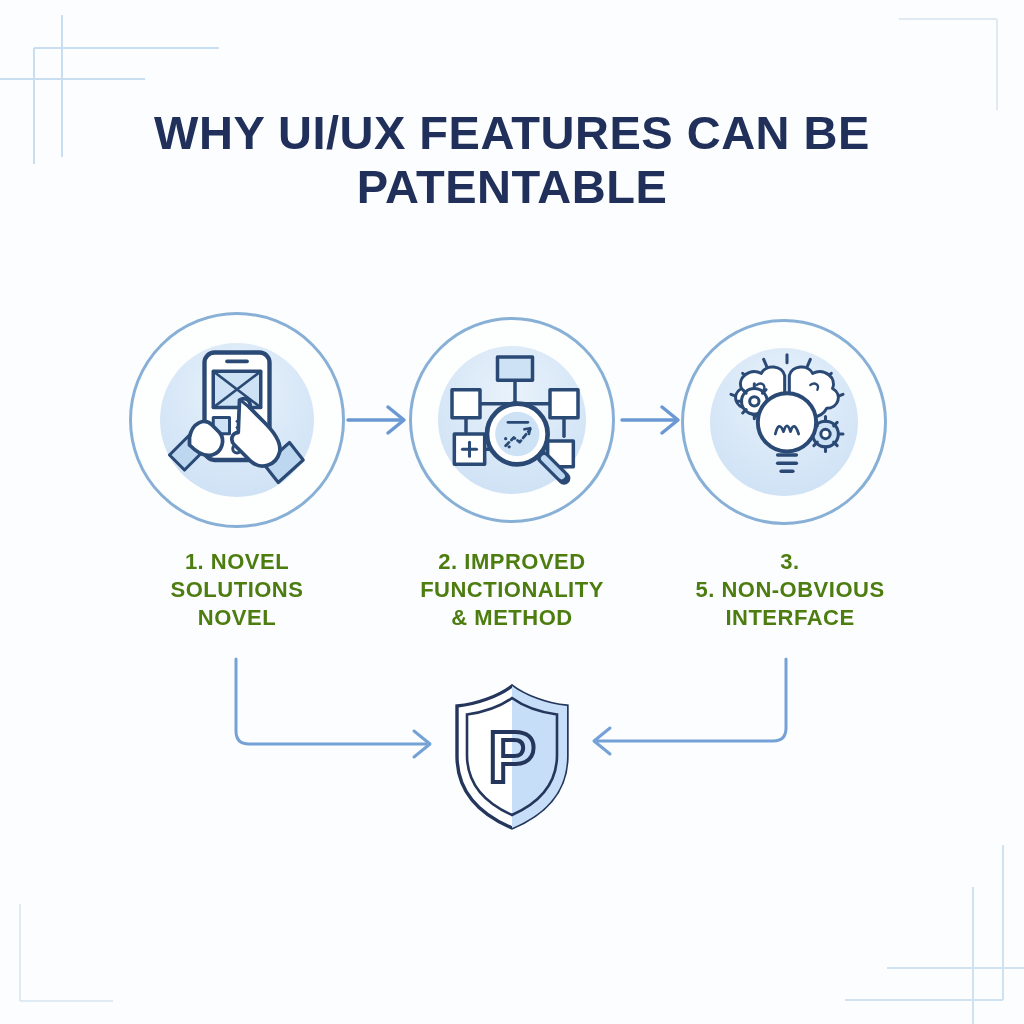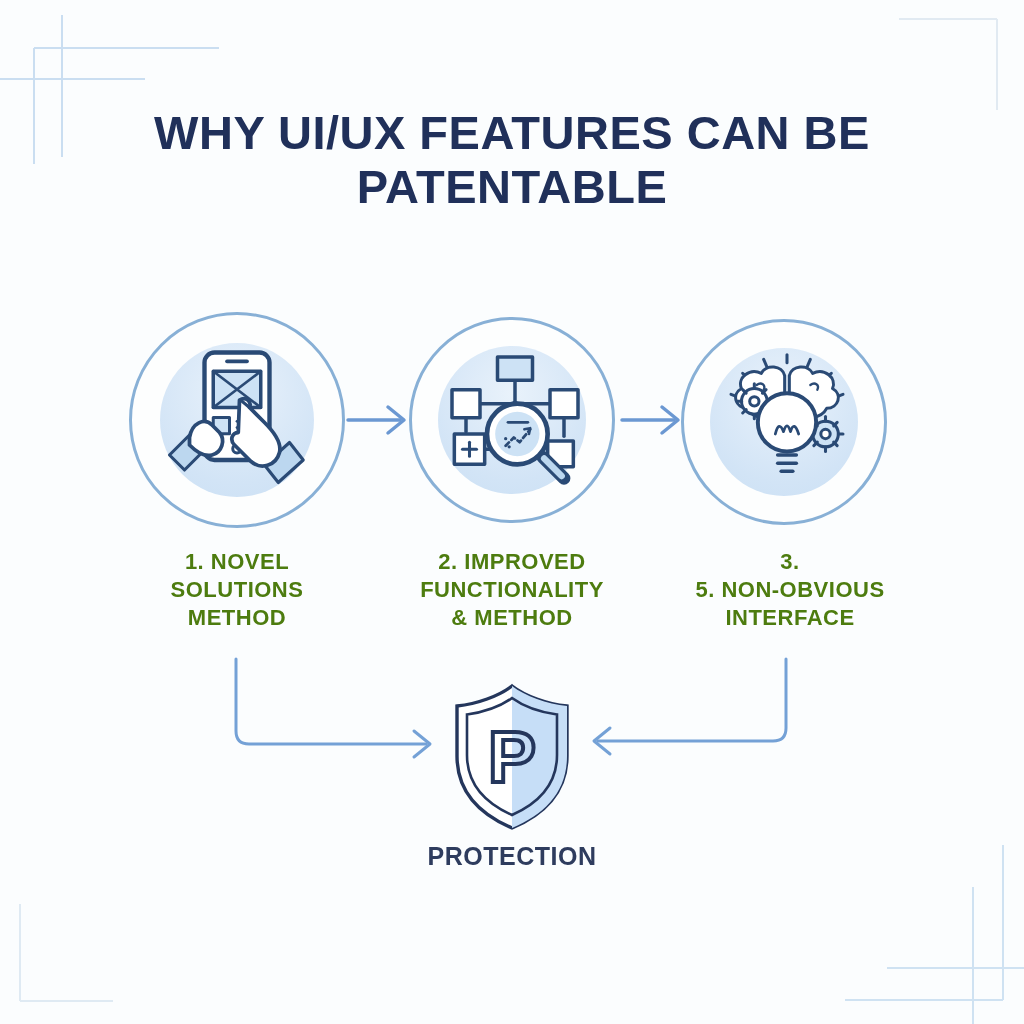--- a/index.html
+++ b/index.html
@@ -209,21 +209,21 @@
         <line x1="52" y1="90" x2="68" y2="90" stroke-width="3"></line>
         <line x1="52" y1="97" x2="68" y2="97" stroke-width="3"></line>
         <line x1="55" y1="104" x2="65" y2="104" stroke-width="3"></line>
       </g>
     </svg>
   </div>
 
   <div class="step-label l1">
     <span>1. NOVEL</span>
     <span>SOLUTIONS</span>
-    <span>METHOD</span>
+    <span>NOVEL</span>
   </div>
   <div class="step-label l2">
     <span>2. IMPROVED</span>
     <span>FUNCTIONALITY</span>
     <span>&amp; METHOD</span>
   </div>
   <div class="step-label l3">
     <span>3.</span>
     <span>5. NON-OBVIOUS</span>
     <span>INTERFACE</span>
@@ -235,16 +235,15 @@
           <rect x="65" y="0" width="65" height="150"></rect>
         </clipPath>
     </defs>
     <path d="M65,4 C52,14 30,22 10,24 L10,74 C10,110 32,132 65,146 C98,132 120,110 120,74 L120,24 C100,22 78,14 65,4 Z" fill="#ffffff" stroke="#24365c" stroke-width="3.4"></path>
     <path d="M65,4 C52,14 30,22 10,24 L10,74 C10,110 32,132 65,146 C98,132 120,110 120,74 L120,24 C100,22 78,14 65,4 Z" fill="#c6def7" stroke="none" clip-path="url(#rightHalf)"></path>
     <path d="M65,16 C54,24 38,30 20,32.5 L20,73 C20,103 38,121 65,133 C92,121 110,103 110,73 L110,32.5 C92,30 76,24 65,16 Z" fill="none" stroke="#24365c" stroke-width="2.6"></path>
     <text x="65" y="100" text-anchor="middle" font-family="Liberation Sans, sans-serif" font-size="72" font-weight="bold" fill="none" stroke="#24365c" stroke-width="4">P</text>
   </svg>
 
   <div class="caption">
-    <span>PROTECTION</span>
   </div>
 
 </div>
 
 </body></html>

